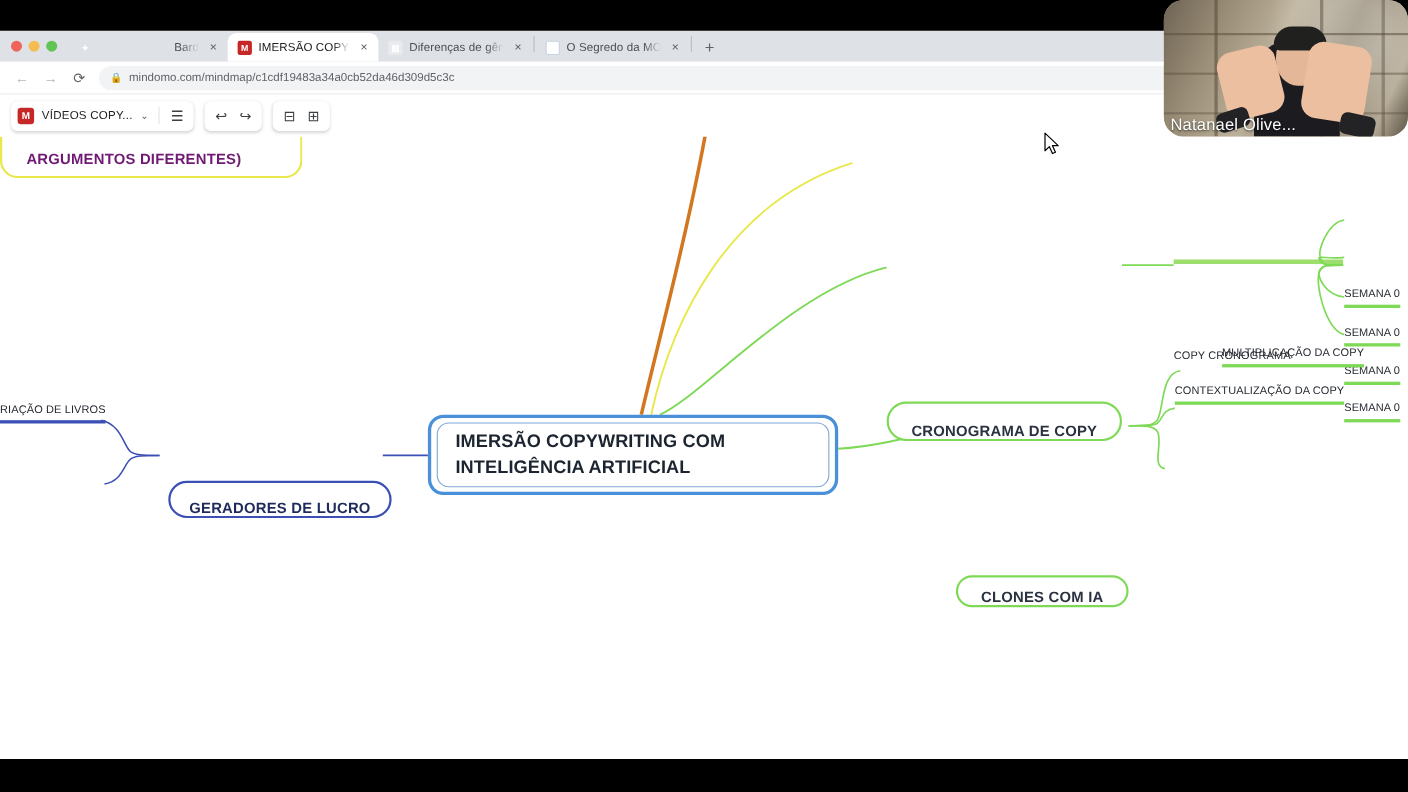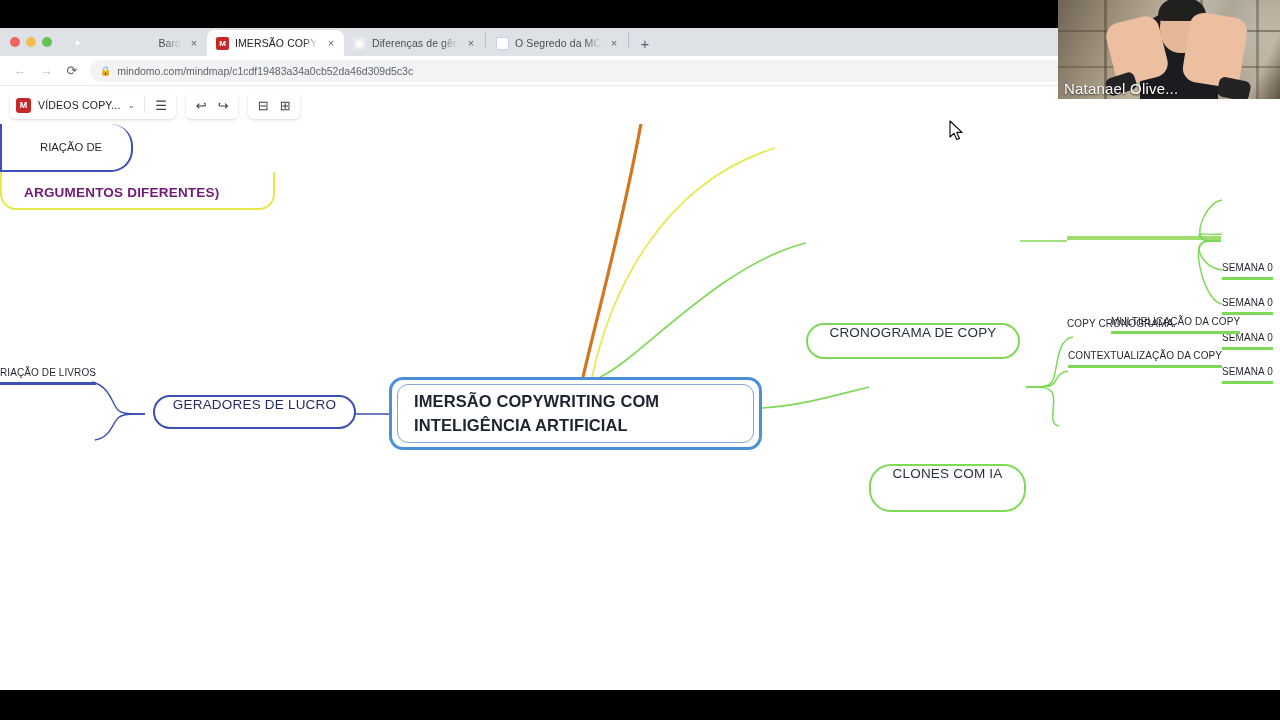--- a/index.html
+++ b/index.html
@@ -143,31 +143,32 @@
     position: relative;
     padding: 0 22px;
     font-size: 16.5px; font-weight: bold; color: #1c2430;
     line-height: 1.45;
     letter-spacing: .1px;
   }
 
   
   .pill {
     border-radius: 22px; background: #ffffff;
-    display: flex; align-items: flex-start; justify-content: center;
-    font-size: 13.5px; font-weight: normal; color: #2a3240;
+    display: flex; align-items: flex-end; justify-content: center;
+    font-size: 13.5px; font-weight: bold; color: #2a3240;
     letter-spacing: .2px;
     white-space: nowrap;
+    margin-top: 42px;
   }
   .pill.blue  { border: 2px solid #3b4fb5; color:#1f2a5c; }
   .pill.green { border: 2px solid #7ed957; color:#2a3240; }
 
   #n-geradores { left: 153px; top: 271px; width: 203px; height: 34px; }
   #n-cronograma { left: 806px; top: 199px; width: 214px; height: 36px; }
-  #n-clones { left: 869px; top: 340px; width: 157px; height: 48px; }
+  #n-clones { left: 869px; top: 357px; width: 157px; height: 29px; }
 
   
   .uline {
     display: block;
     font-size: 10px; color: #1f242b;
     letter-spacing: .1px; line-height: 1.22;
     padding-bottom: 3px;
     white-space: nowrap;
   }
   .uline.wrap { white-space: normal; }
@@ -206,23 +207,24 @@
   #n-sem3 { left: 1222px; top: 208px; width: 98px; }
   #n-sem4 { left: 1222px; top: 242px; width: 98px; }
 
   #n-mult  { left: 1073px; top: 192px; width: 166px; margin-left: 38px; }
   #n-ctx   { left: 1068px; top: 226px; width: 186px; align-items: flex-end; }
   #n-audio { left: 1059px; top: 261px; width: 221px; }
 
   
   #video-tile {
     position: absolute; right: 0; top: 0;
-    width: 222px; height: 99px;
+    width: 222px; height: 124px;
     overflow: hidden;
     background: #b8ab93;
+    border-radius: 18px;
   }
   #vbg {
     position: absolute; inset: 0;
     background:
       radial-gradient(circle at 78% 22%, rgba(255,255,255,.30) 0 14%, transparent 40%),
       linear-gradient(115deg, #6e6354 0%, #9a8d77 22%, #bcb19b 44%, #8b7f6a 66%, #b3a894 88%, #5d5446 100%);
   }
   
   #vbg::before {
     content:""; position:absolute; left:0; right:0; top:30px; height:2px;
@@ -381,23 +383,20 @@
       </div>
 
       <div class="node pill blue" id="n-geradores">
         <span>GERADORES DE LUCRO</span>
       </div>
 
       <div class="node" id="n-livros">
         <span class="uline blue" style="padding-left:38px;">RIAÇÃO DE LIVROS</span>
       </div>
 
-      <div id="n-criacao">
-        <span class="lbl">RIAÇÃO DE</span>
-      </div>
 
       <div id="n-argumentos">
         <span class="lbl">ARGUMENTOS DIFERENTES)</span>
       </div>
 
       <div class="node pill green" id="n-cronograma">
         <span>CRONOGRAMA DE COPY</span>
       </div>
 
       <div class="node" id="n-copyprog">

